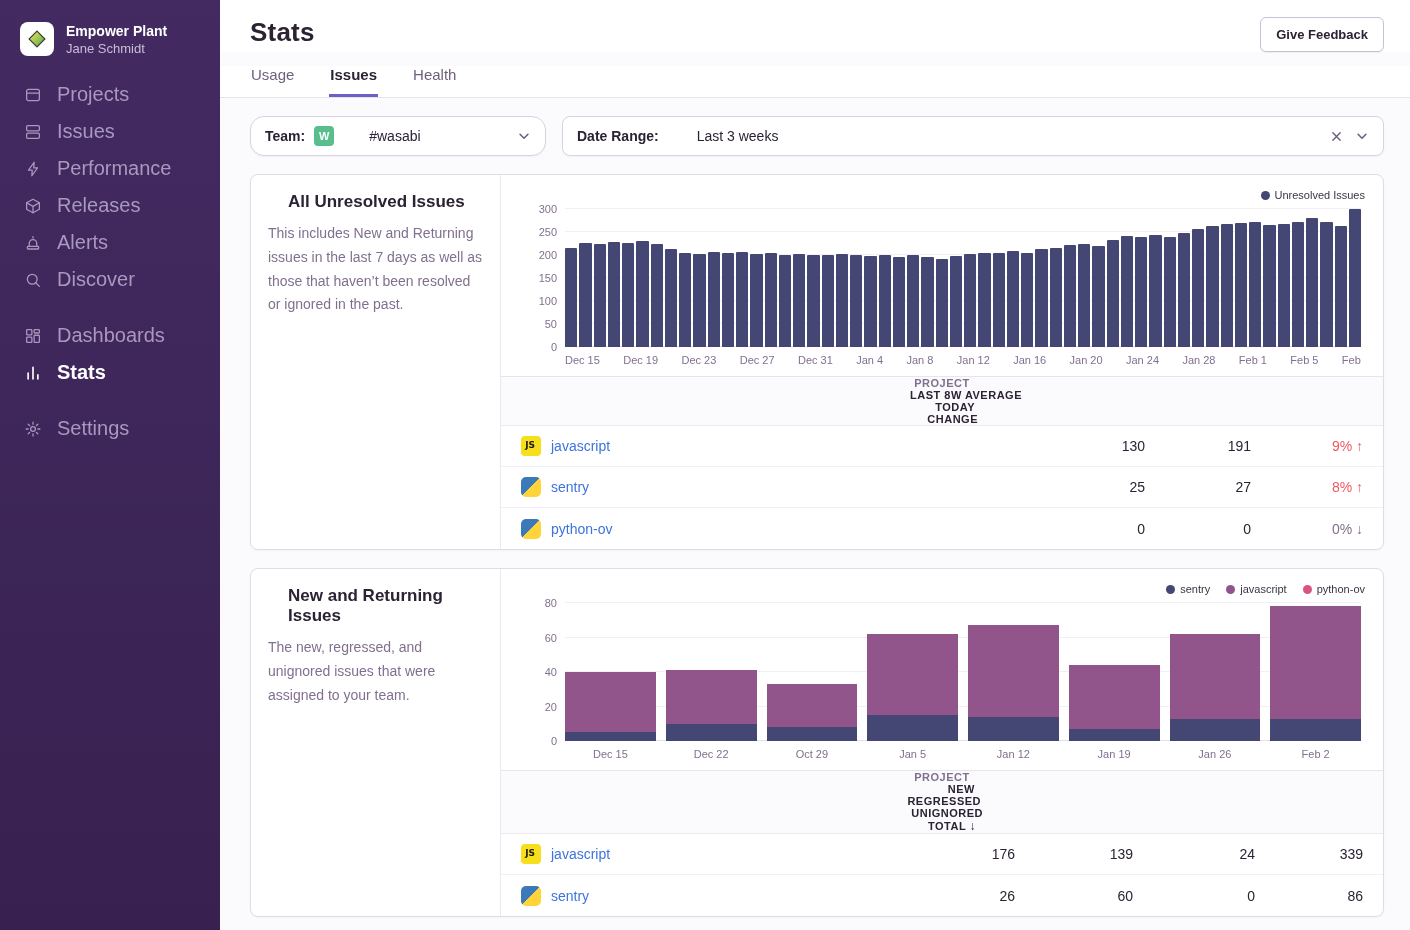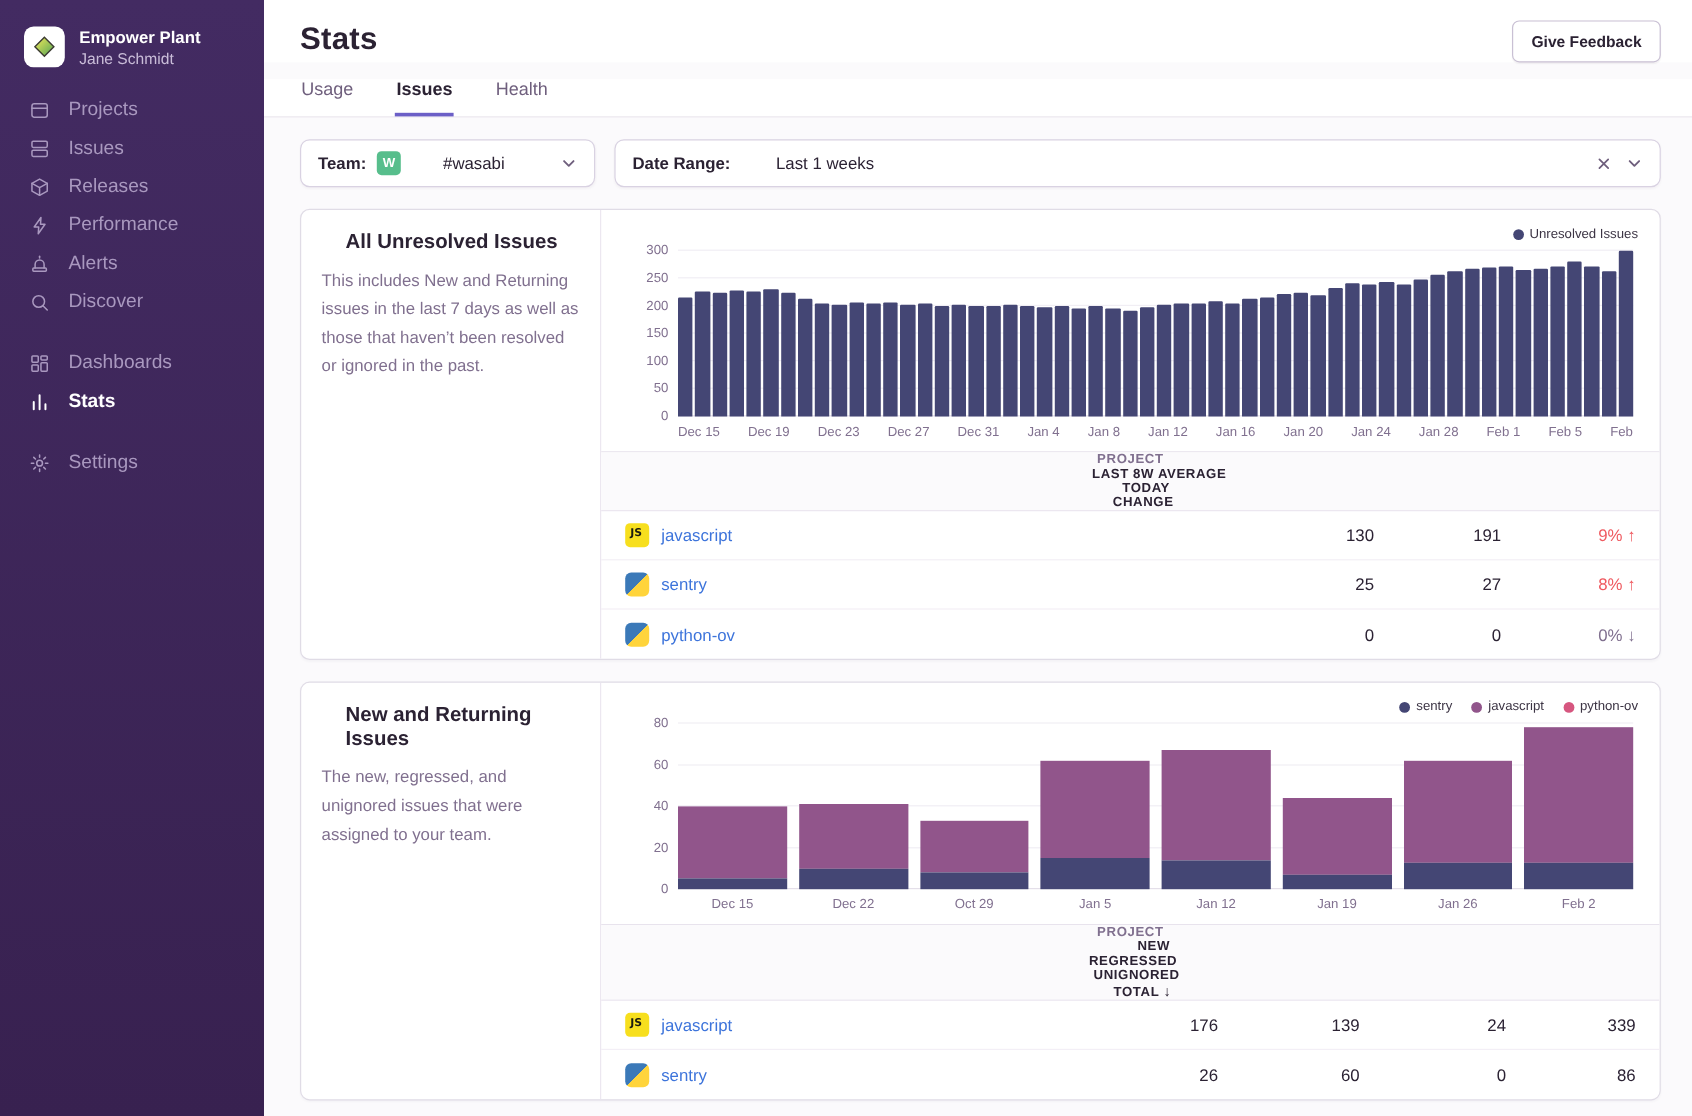--- a/index.html
+++ b/index.html
@@ -5,40 +5,40 @@
   *{margin:0;padding:0;box-sizing:border-box;}
   html,body{width:1410px;height:930px;overflow:hidden;}
   body{font-family:"Liberation Sans",sans-serif;color:#2b2233;background:#fbfafc;display:flex;font-size:14px;}
 
   
   .sidebar{width:220px;min-width:220px;height:100%;background:linear-gradient(180deg,#432b62 0%,#382150 100%);color:#a998bf;display:flex;flex-direction:column;padding:14px 0;}
   .org{display:flex;align-items:center;gap:12px;padding:8px 20px 20px;cursor:pointer;}
   .org-logo{width:34px;height:34px;background:#fff;border-radius:8px;display:flex;align-items:center;justify-content:center;flex:none;}
   .org-name{color:#fff;font-weight:700;font-size:14px;}
   .org-user{color:#c9bcd8;font-size:13px;margin-top:2px;}
-  .nav-item{display:flex;align-items:center;gap:15px;padding:7px 24px;font-size:16px;color:#a998bf;cursor:pointer;text-decoration:none;}
+  .nav-item{display:flex;align-items:center;gap:15px;padding:7px 24px;font-size:20px;color:#a998bf;cursor:pointer;text-decoration:none;}
   .nav-item.active{color:#fff;font-weight:600;}
   .nav-icon{width:18px;height:18px;display:inline-flex;flex:none;}
   .nav-gap{height:19px;}
 
   
   .main{flex:1;display:flex;flex-direction:column;height:100%;overflow:hidden;min-width:0;}
   .page-header{display:flex;justify-content:space-between;align-items:flex-start;padding:17px 26px 0 30px;background:#fff;}
   h1{font-size:26px;font-weight:700;color:#2b2233;letter-spacing:.2px;}
   .feedback-btn{background:#fff;border:1px solid #c9c0d4;border-radius:6px;padding:9px 15px;font-size:13px;font-weight:600;color:#2b2233;cursor:pointer;font-family:inherit;box-shadow:0 1px 1px rgba(43,34,51,.06);}
   .tabs{display:flex;gap:34px;padding:0 30px;background:#fff;border-bottom:1px solid #e6e1ea;margin-top:14px;}
   .tab{font-size:15px;color:#6f5f7d;padding:0 1px 11px;cursor:pointer;border-bottom:3px solid transparent;text-decoration:none;}
   .tab.active{color:#2b2233;font-weight:600;border-bottom-color:#6c5fc7;}
 
   .content{flex:1;padding:18px 26px 26px 30px;overflow:hidden;background:#fbfafc;}
 
   
   .filter-row{display:flex;gap:16px;}
   .select-control{background:#fff;border:1px solid #d9d2e2;border-radius:8px;height:40px;display:flex;align-items:center;padding:0 14px;font-size:14px;box-shadow:0 1px 2px rgba(43,34,51,.04);cursor:pointer;}
-  .team-select{width:246px;gap:9px;}
+  .team-select{width:296px;gap:9px;border-radius:14px;}
   .date-select{flex:1;gap:12px;}
   .flt-label{font-weight:700;color:#2b2233;white-space:nowrap;}
   .team-badge{width:20px;height:20px;border-radius:4px;background:#57be8c;color:#fff;font-size:11px;font-weight:700;display:flex;align-items:center;justify-content:center;flex:none;}
   .flt-value{color:#2b2233;white-space:nowrap;margin-left:26px;}
   .spacer{flex:1;}
   .ctl-icon{display:inline-flex;align-items:center;color:#6f5f7d;}
 
   
   .card{margin-top:18px;background:#fff;border:1px solid #e0dce6;border-radius:8px;display:flex;overflow:hidden;box-shadow:0 1px 2px rgba(43,34,51,.03);}
   .card-left{width:250px;min-width:250px;border-right:1px solid #ece7f0;padding:17px 17px;}
@@ -119,33 +119,33 @@
           <svg viewBox="0 0 24 24" fill="none" stroke="currentColor" stroke-width="1.7" stroke-linecap="round" stroke-linejoin="round">
             <rect x="3.5" y="3.5" width="17" height="7" rx="1.5"></rect>
             <rect x="3.5" y="13.5" width="17" height="7" rx="1.5"></rect>
           </svg>
         </span>
       <span class="nav-label">Issues</span>
     </a>
     <a class="nav-item">
       <span class="nav-icon">
           <svg viewBox="0 0 24 24" fill="none" stroke="currentColor" stroke-width="1.7" stroke-linecap="round" stroke-linejoin="round">
+            <path d="M13.5 3L6 13.5h5L10.5 21 18 10.5h-5z"></path>
+          </svg>
+        </span>
+      <span class="nav-label">Performance</span>
+    </a>
+    <a class="nav-item">
+      <span class="nav-icon">
+          <svg viewBox="0 0 24 24" fill="none" stroke="currentColor" stroke-width="1.7" stroke-linecap="round" stroke-linejoin="round">
             <path d="M12 3l8.5 4.7v8.6L12 21l-8.5-4.7V7.7z"></path>
             <path d="M3.5 7.7L12 12.5l8.5-4.8M12 12.5V21"></path>
           </svg>
         </span>
       <span class="nav-label">Releases</span>
-    </a>
-    <a class="nav-item">
-      <span class="nav-icon">
-          <svg viewBox="0 0 24 24" fill="none" stroke="currentColor" stroke-width="1.7" stroke-linecap="round" stroke-linejoin="round">
-            <path d="M13.5 3L6 13.5h5L10.5 21 18 10.5h-5z"></path>
-          </svg>
-        </span>
-      <span class="nav-label">Performance</span>
     </a>
     <a class="nav-item">
       <span class="nav-icon">
           <svg viewBox="0 0 24 24" fill="none" stroke="currentColor" stroke-width="1.7" stroke-linecap="round" stroke-linejoin="round">
             <path d="M7 16.5v-4a5 5 0 0110 0v4"></path>
             <rect x="4.5" y="16.5" width="15" height="3.5" rx="1"></rect>
             <path d="M12 3.5v1.8"></path>
           </svg>
         </span>
       <span class="nav-label">Alerts</span>
@@ -213,21 +213,21 @@
         <span class="flt-value">#wasabi</span>
         <span class="spacer"></span>
         <span class="ctl-icon">
             <svg width="14" height="14" viewBox="0 0 16 16" fill="none" stroke="#6f5f7d" stroke-width="1.8" stroke-linecap="round" stroke-linejoin="round">
               <path d="M3.5 6l4.5 4.5L12.5 6"></path>
             </svg>
           </span>
       </div>
       <div class="select-control date-select">
         <span class="flt-label">Date Range:</span>
-        <span class="flt-value">Last 1 weeks</span>
+        <span class="flt-value">Last 3 weeks</span>
         <span class="spacer"></span>
         <span class="ctl-icon">
             <svg width="13" height="13" viewBox="0 0 16 16" fill="none" stroke="#6f5f7d" stroke-width="1.8" stroke-linecap="round">
               <path d="M3.5 3.5l9 9M12.5 3.5l-9 9"></path>
             </svg>
           </span>
         <span class="ctl-icon">
             <svg width="14" height="14" viewBox="0 0 16 16" fill="none" stroke="#6f5f7d" stroke-width="1.8" stroke-linecap="round" stroke-linejoin="round">
               <path d="M3.5 6l4.5 4.5L12.5 6"></path>
             </svg>

